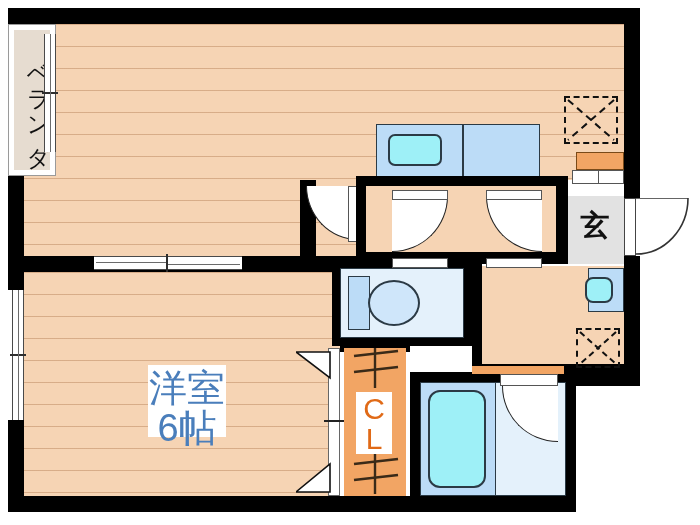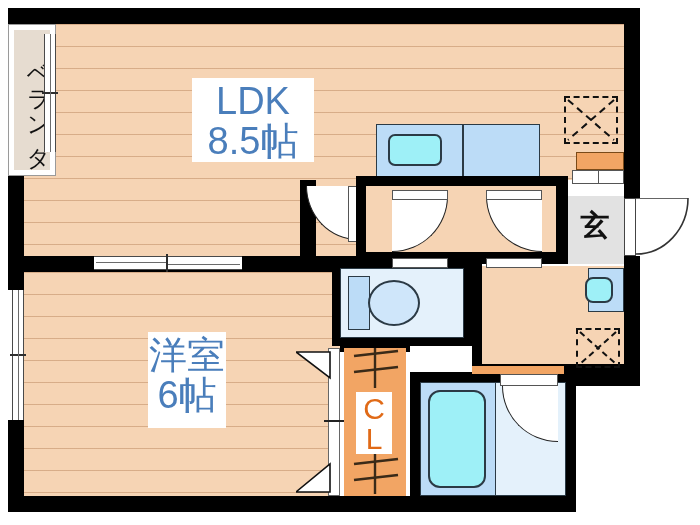--- a/index.html
+++ b/index.html
@@ -83,35 +83,33 @@
   </div>
 
   <div class="abs" style="left:8px;top:24px;width:48px;height:152px;background:#ffffff;border:1px solid #9a9a9a;"></div>
   <div class="abs lbl-vert" style="left:14px;top:30px;width:36px;height:140px;"></div>
   <div class="abs lbl-vert label" style="left:14px;top:32px;width:36px;height:138px;font-size:23px;letter-spacing:1px;">ベランダ</div>
 
   <div class="abs win-v" style="left:44px;top:34px;width:12px;height:118px;"></div>
   <div class="abs" style="left:42px;top:92px;width:16px;height:2px;background:#2e2e2e;"></div>
   <div class="abs" style="left:50px;top:34px;width:1px;height:118px;background:#6b6b6b;"></div>
 
-  <div class="abs label" style="left:192px;top:78px;width:122px;height:84px;font-size:38px;padding-top:4px;">LDK
-8.5帖</div>
 
   <div class="abs wall" style="left:24px;top:256px;width:340px;height:16px;"></div>
   <div class="abs win-h" style="left:94px;top:256px;width:148px;height:14px;"></div>
   <div class="abs" style="left:166px;top:254px;width:2px;height:18px;background:#2e2e2e;"></div>
   <div class="abs" style="left:96px;top:262px;width:70px;height:1px;background:#6b6b6b;"></div>
   <div class="abs" style="left:168px;top:264px;width:72px;height:1px;background:#6b6b6b;"></div>
 
   <div class="abs wall" style="left:300px;top:180px;width:16px;height:76px;"></div>
   <div class="abs swing sw-bl" style="left:306px;top:186px;width:52px;height:54px;"></div>
   <div class="abs white" style="left:348px;top:186px;width:12px;height:56px;border:1px solid #555;"></div>
 
   <div class="abs floor-h" style="left:24px;top:272px;width:316px;height:224px;"></div>
-  <div class="abs label" style="left:148px;top:332px;width:78px;height:96px;font-size:38px;padding-top:4px;">洋室
+  <div class="abs label" style="left:148px;top:365px;width:78px;height:72px;font-size:38px;padding-top:4px;">洋室
 6帖</div>
 
   <div class="abs win-v" style="left:12px;top:290px;width:12px;height:130px;"></div>
   <div class="abs" style="left:10px;top:354px;width:16px;height:2px;background:#2e2e2e;"></div>
   <div class="abs" style="left:18px;top:290px;width:1px;height:130px;background:#6b6b6b;"></div>
 
   <div class="abs wall" style="left:340px;top:344px;width:70px;height:8px;"></div>
   <div class="abs closet" style="left:344px;top:348px;width:62px;height:148px;"></div>
   <div class="abs" style="left:340px;top:348px;width:70px;height:40px;">
     <svg width="70" height="40" viewBox="0 0 70 40">

